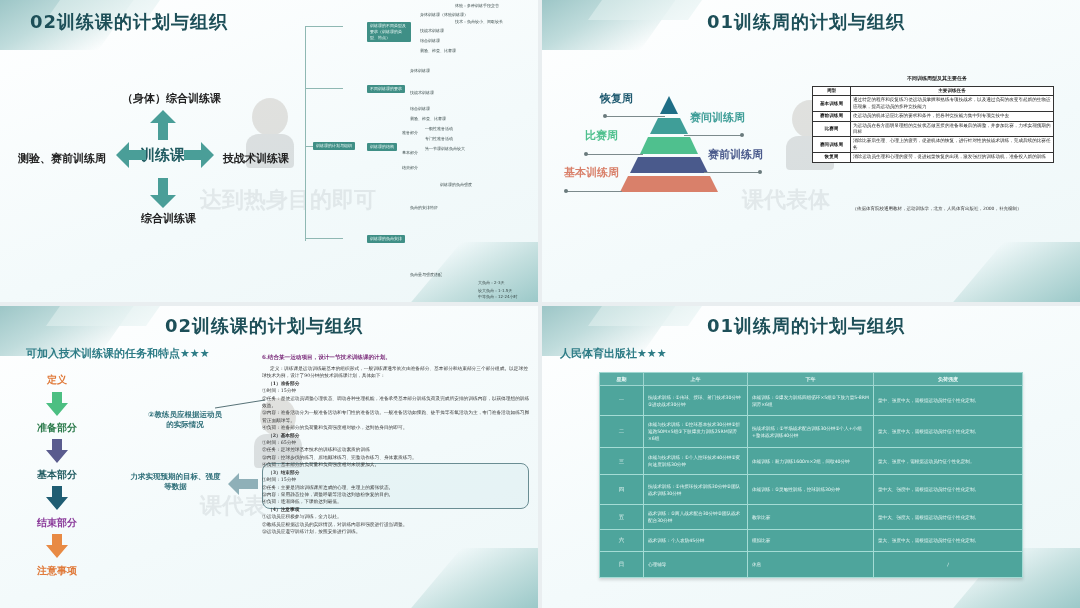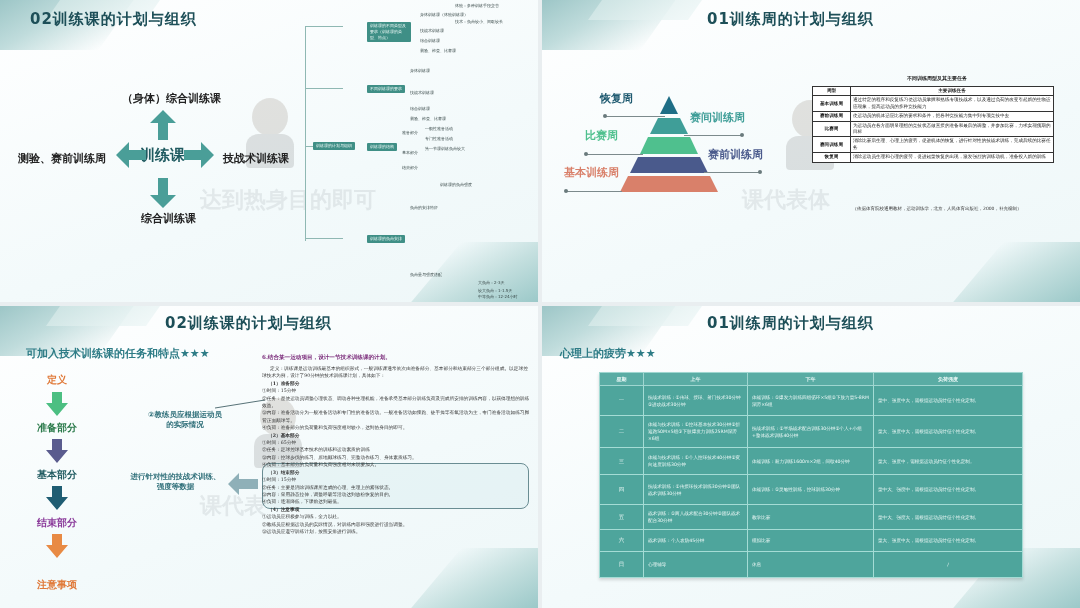--- a/index.html
+++ b/index.html
@@ -5,21 +5,21 @@
 *{box-sizing:border-box;margin:0;padding:0;}
 html,body{width:1080px;height:608px;overflow:hidden;background:#fff;}
 body{font-family:"DejaVu Sans","Liberation Sans",sans-serif;position:relative;}
 .grid{position:absolute;left:0;top:0;width:1080px;height:608px;}
 .slide{position:absolute;width:538px;height:302px;background:linear-gradient(160deg,#ffffff 0%,#f3fafb 60%,#eef7f8 100%);overflow:hidden;}
 .s1{left:0;top:0;} .s2{left:542px;top:0;} .s3{left:0;top:306px;} .s4{left:542px;top:306px;}
 .gap{position:absolute;background:#e9eef0;}
 .corner-tl{position:absolute;left:-30px;top:-40px;width:160px;height:90px;background:linear-gradient(135deg,#6aa7a9 0%,#b5d6d6 60%,rgba(255,255,255,0) 100%);transform:skewX(-35deg);opacity:.85;}
 .corner-tl2{position:absolute;left:60px;top:-20px;width:100px;height:40px;background:linear-gradient(135deg,#cfe5e4,#eef7f7);transform:skewX(-35deg);opacity:.8;}
 .corner-br{position:absolute;right:-40px;bottom:-20px;width:150px;height:80px;background:linear-gradient(135deg,rgba(255,255,255,0) 0%,#b9d9d8 40%,#6fb0b0 100%);transform:skewX(-40deg);opacity:.8;}
-.title{position:absolute;font-weight:bold;color:#1d4f58;font-size:15px;letter-spacing:1px;white-space:nowrap;}
+.title{position:absolute;font-weight:bold;color:#1d4f58;font-size:18px;letter-spacing:1px;white-space:nowrap;}
 .watermark{position:absolute;color:rgba(170,180,185,.25);font-weight:bold;font-size:22px;white-space:nowrap;}
 .avatar{position:absolute;width:56px;height:70px;opacity:.18;}
 .avatar .head{position:absolute;left:10px;top:0;width:36px;height:38px;border-radius:50%;background:#7a6a5a;}
 .avatar .body{position:absolute;left:4px;top:36px;width:48px;height:34px;border-radius:12px 12px 4px 4px;background:#666;}
 
 
 .cross-label{position:absolute;font-size:11px;font-weight:bold;color:#222;white-space:nowrap;}
 .center-label{position:absolute;font-size:15px;font-weight:bold;color:#1f5a60;left:140px;top:146px;}
 .arrow{position:absolute;}
 .mm-node{position:absolute;background:#3f8f86;color:#e9f6f4;font-size:4px;line-height:6px;padding:1px 3px;border-radius:1px;white-space:nowrap;}
@@ -219,27 +219,27 @@
         <polygon points="6,0 16,0 16,11 22,11 11,24 0,11 6,11" fill="#5a5c8e"></polygon>
       </svg>
     <div class="flow-label" style="left:27px;top:162px;color:#1f5a60;">基本部分</div>
     <svg class="flow-arrow" style="left:46px;top:180px;" width="22" height="24">
         <polygon points="6,0 16,0 16,11 22,11 11,24 0,11 6,11" fill="#1f5d73"></polygon>
       </svg>
     <div class="flow-label" style="left:27px;top:210px;color:#8a3a9a;">结束部分</div>
     <svg class="flow-arrow" style="left:46px;top:228px;" width="22" height="24">
         <polygon points="6,0 16,0 16,11 22,11 11,24 0,11 6,11" fill="#e88a44"></polygon>
       </svg>
-    <div class="flow-label" style="left:27px;top:272px;color:#e07a3a;">注意事项</div>
+    <div class="flow-label" style="left:27px;top:258px;color:#e07a3a;">注意事项</div>
 
     <div class="note" style="left:145px;top:104px;width:80px;">②教练员应根据运动员的实际情况</div>
     <svg style="position:absolute;left:215px;top:92px;" width="50" height="12">
         <line x1="0" y1="10" x2="50" y2="2" stroke="#2f4f55" stroke-width="0.8"></line>
       </svg>
-    <div class="note" style="left:128px;top:166px;width:95px;">进行针对性的技战术训练、强度等数据</div>
+    <div class="note" style="left:128px;top:166px;width:95px;">力求实现预期的目标、强度等数据</div>
     <svg class="big-arrow" width="30" height="22">
         <polygon points="0,11 11,0 11,6 30,6 30,16 11,16 11,22" fill="#8fb0b8"></polygon>
       </svg>
 
     <div class="avatar" style="left:250px;top:92px;">
         <div class="head"></div>
         <div class="body"></div>
       </div>
     <div class="watermark" style="left:200px;top:185px;">课代表</div>
 
@@ -267,21 +267,21 @@
       <p>②教练员应根据运动员的实际情况，对训练内容和强度进行适当调整。</p>
       <p>③运动员应遵守训练计划，按照安排进行训练。</p>
     </div>
   </div>
 
   <div class="slide s4">
     <div class="corner-tl"></div>
     <div class="corner-tl2"></div>
     <div class="corner-br"></div>
     <div class="title" style="left:165px;top:8px;">01训练周的计划与组织</div>
-    <div class="subtitle" style="left:18px;top:40px;">心理上的疲劳★★★</div>
+    <div class="subtitle" style="left:18px;top:40px;">人民体育出版社★★★</div>
 
     <table class="plan">
       <thead>
           <tr>
         <th>星期</th>
         <th>上午</th>
         <th>下午</th>
         <th>负荷强度</th>
       </tr>
         </thead>

